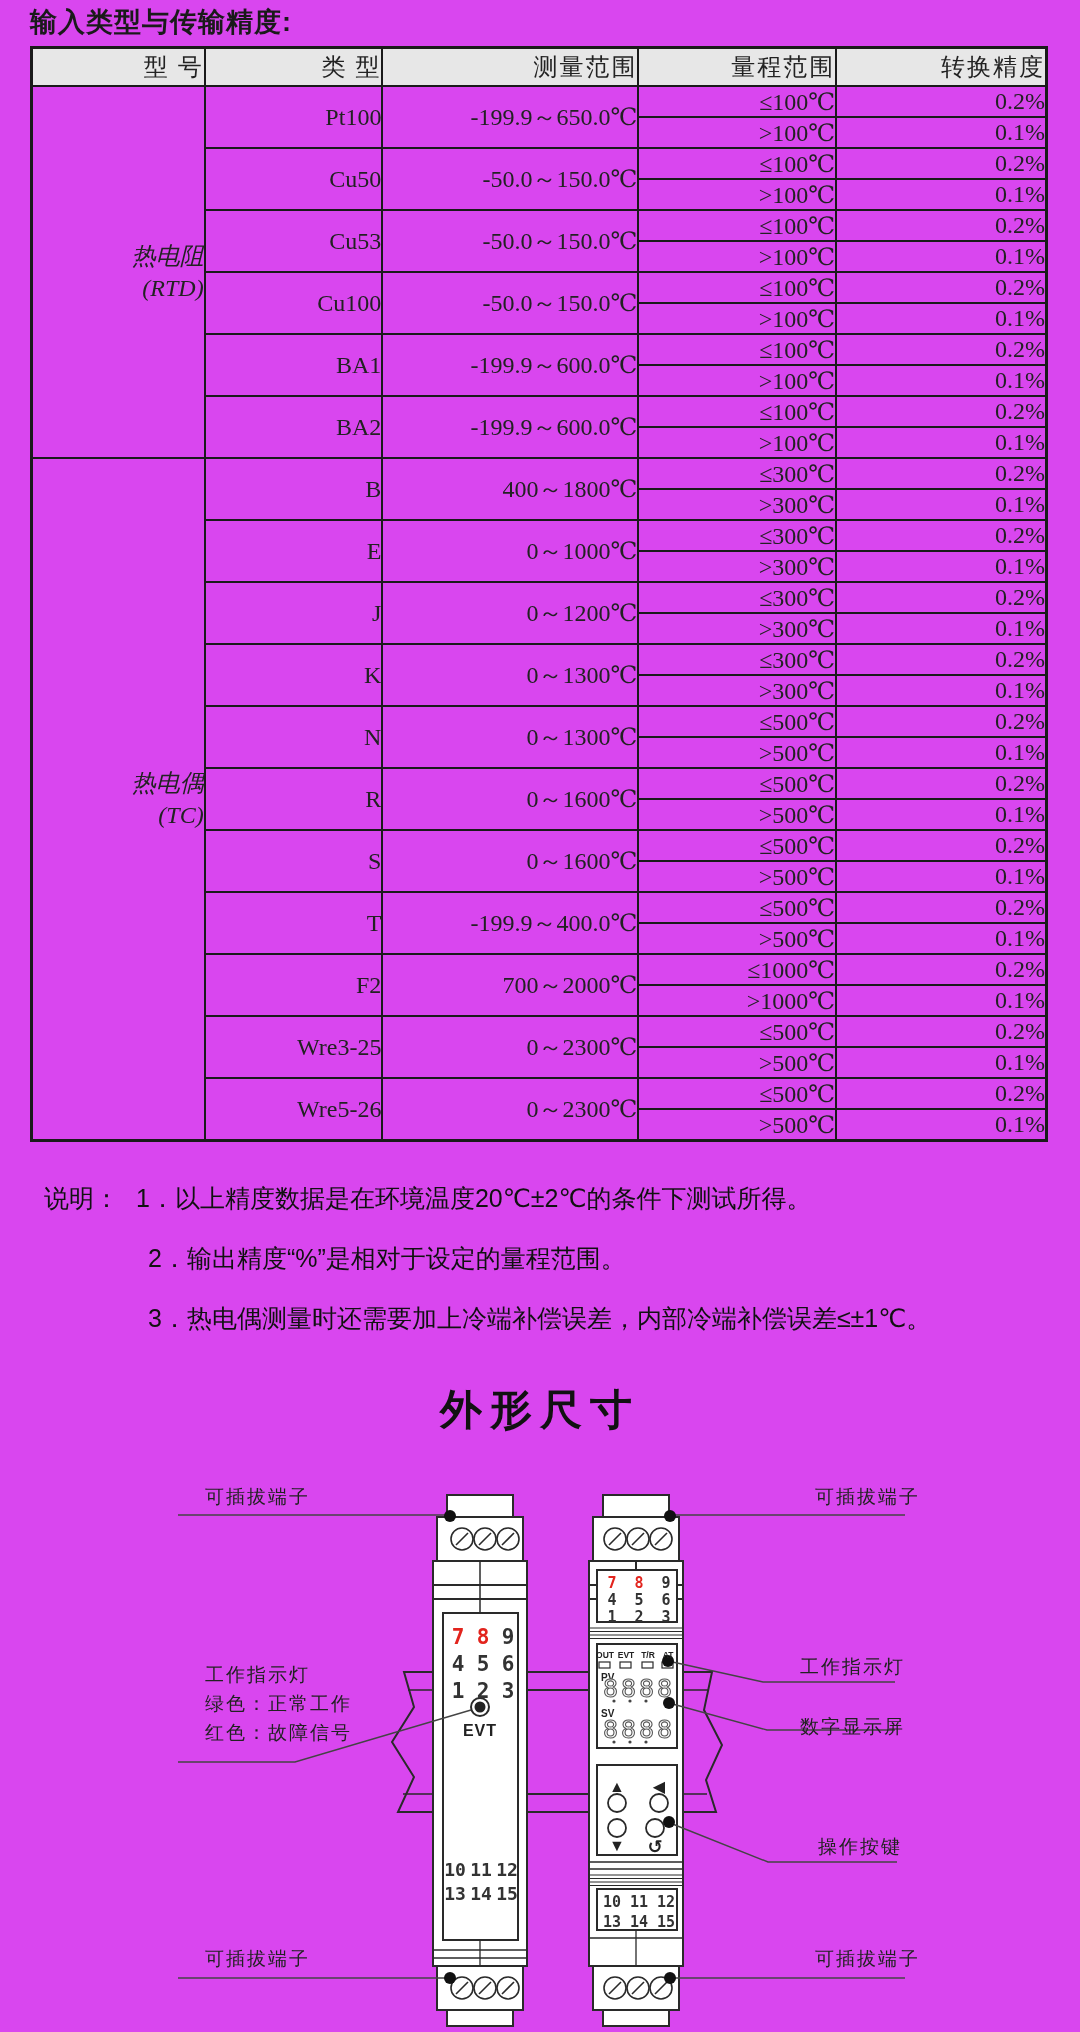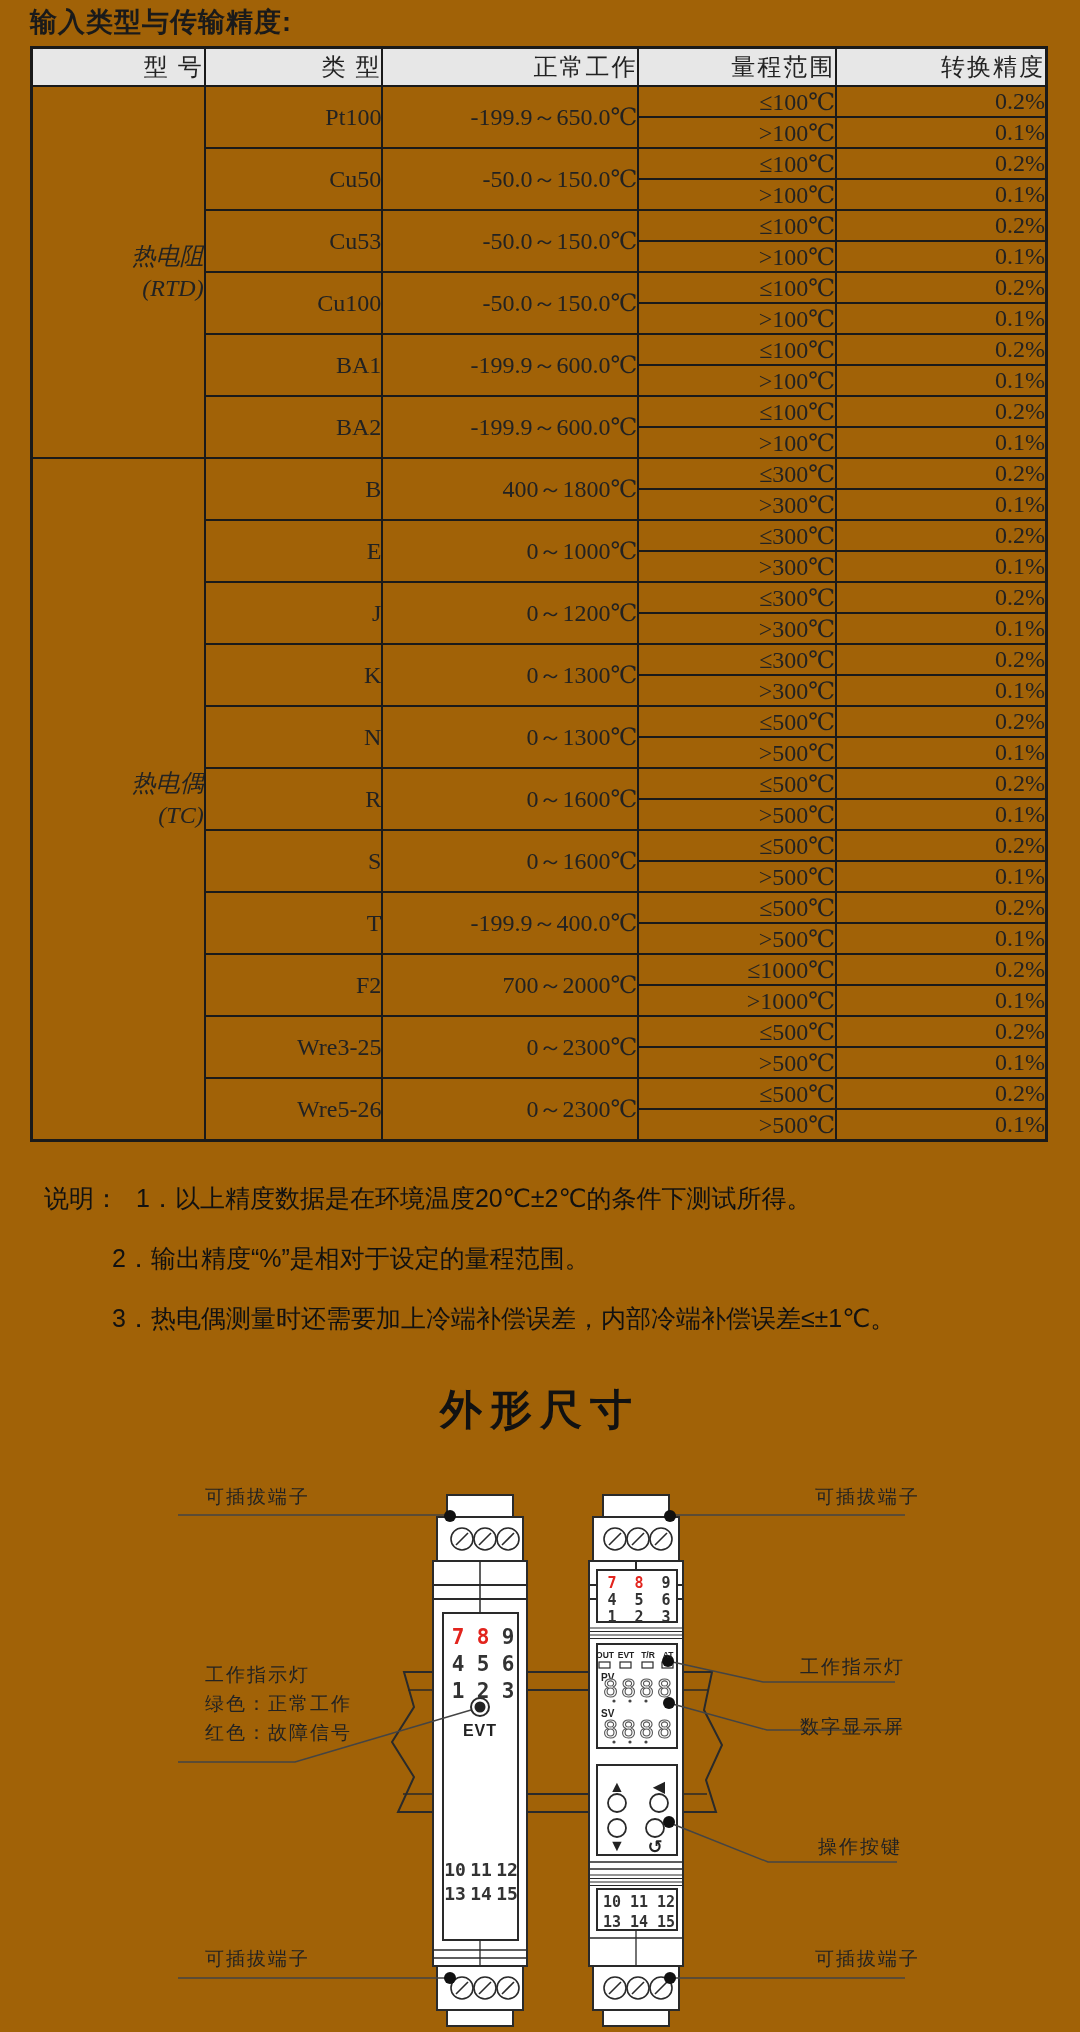--- a/index.html
+++ b/index.html
@@ -1,51 +1,51 @@
 <!DOCTYPE html>
 <html><head>
 <meta charset="utf-8">
 <style>
   html,body{margin:0;padding:0;background:#fff;}
-  .page{position:relative;width:1080px;height:2032px;background:#a16207;overflow:hidden;
+  .page{position:relative;width:1080px;height:2032px;background:#d946ef;overflow:hidden;
         font-family:"Liberation Sans","DejaVu Sans",sans-serif;color:#1a1a1a;}
   #title{position:absolute;left:30px;top:4px;font-size:27px;font-weight:bold;letter-spacing:1px;}
   #spec-table{position:absolute;left:30px;top:46px;width:1018px;border-collapse:collapse;
         table-layout:fixed;font-family:"Liberation Serif","DejaVu Serif",serif;
         font-size:24px;text-align:right;color:#222;border:3px solid #1a1a1a;}
   #spec-table th{height:36px;background:#e7e7e7;font-weight:normal;border:2px solid #1a1a1a;
         letter-spacing:2px;padding:0;}
   #spec-table td{height:29px;padding:0;border:2px solid #1a1a1a;overflow:hidden;white-space:nowrap;}
   #spec-table td.thin-top{border-top-width:1px;border-radius:6px;}
   #spec-table td.model-cell div{line-height:1.35;font-style:italic;}
   #notes{position:absolute;left:44px;top:1182px;font-size:25px;color:#111;font-weight:500;}
   .note-row{margin-bottom:27px;display:flex;}
   .note-row .note-label{flex:none;width:92px;}
-  .note-row.indent{margin-left:68px;}
+  .note-row.indent{margin-left:104px;}
   #dim-heading{position:absolute;left:0;top:1382px;width:100%;text-align:center;
         font-size:42px;font-weight:bold;letter-spacing:8px;color:#111;}
   #drawing{position:absolute;left:0;top:1470px;width:1080px;height:562px;}
   #drawing svg{position:absolute;left:0;top:0;}
   .d-label{position:absolute;font-size:19px;font-weight:400;letter-spacing:2px;
         color:#222;white-space:nowrap;}
   .d-label div{line-height:29px;}
 </style>
 </head>
 <body>
 
 <div class="page">
 
   <div id="title">输入类型与传输精度:</div>
 
   <table id="spec-table">
     <thead>
       <tr>
         <th style="width:17%">型 号</th>
         <th style="width:17.5%">类 型</th>
-        <th style="width:25.3%">正常工作</th>
+        <th style="width:25.3%">测量范围</th>
         <th style="width:19.5%">量程范围</th>
         <th style="width:20.7%">转换精度</th>
       </tr>
     </thead>
     <tbody id="spec-body">
         <tr>
           <td rowspan="12" class="model-cell">
             <div>热电阻</div>
             <div>(RTD)</div>
           </td>

